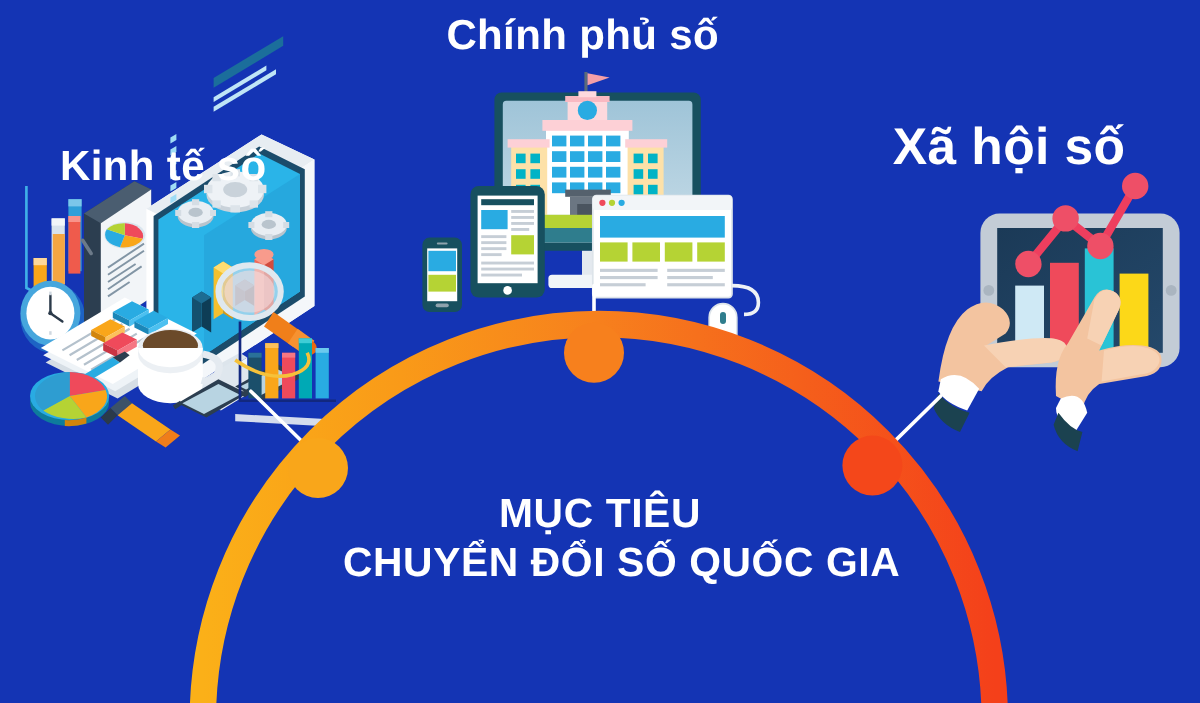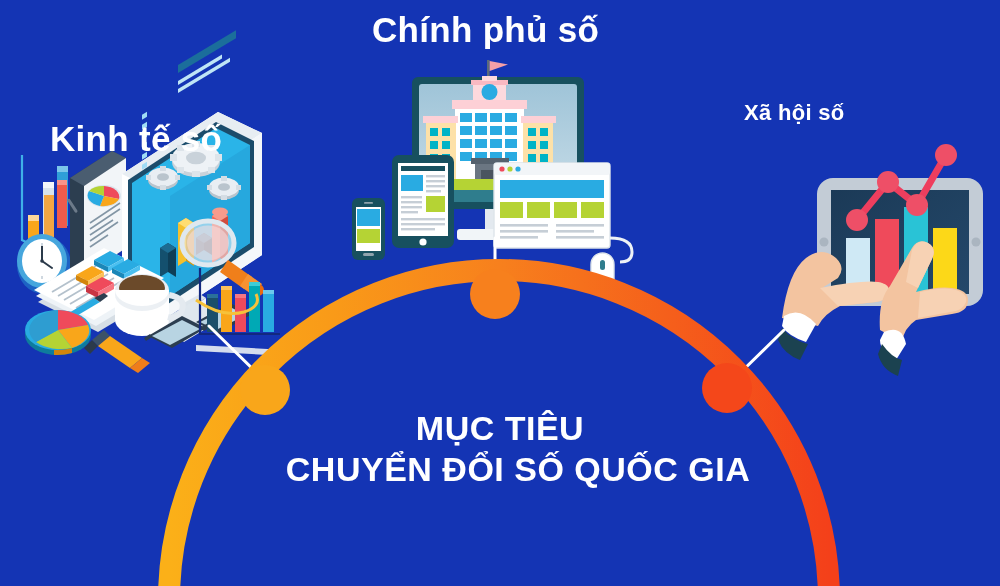--- a/index.html
+++ b/index.html
@@ -26,21 +26,21 @@
     position: absolute;
     color: #ffffff;
     font-weight: bold;
     letter-spacing: 0.3px;
     white-space: nowrap;
     text-align: left;
     line-height: 1;
   }
   #label-economy  { left: 50px;  top: 97px;  font-size: 35px; margin-top: 24px; }
   #label-gov      { left: 372px; top: 12px;  font-size: 35px; }
-  #label-society  { left: 744px; top: 102px; font-size: 22px; }
+  #label-society  { left: 744px; top: 102px; font-size: 43px; }
 
   
   #center-title {
     position: absolute;
     left: 0;
     top: 408px;
     width: 1000px;
     text-align: center;
     color: #ffffff;
     font-weight: bold;

